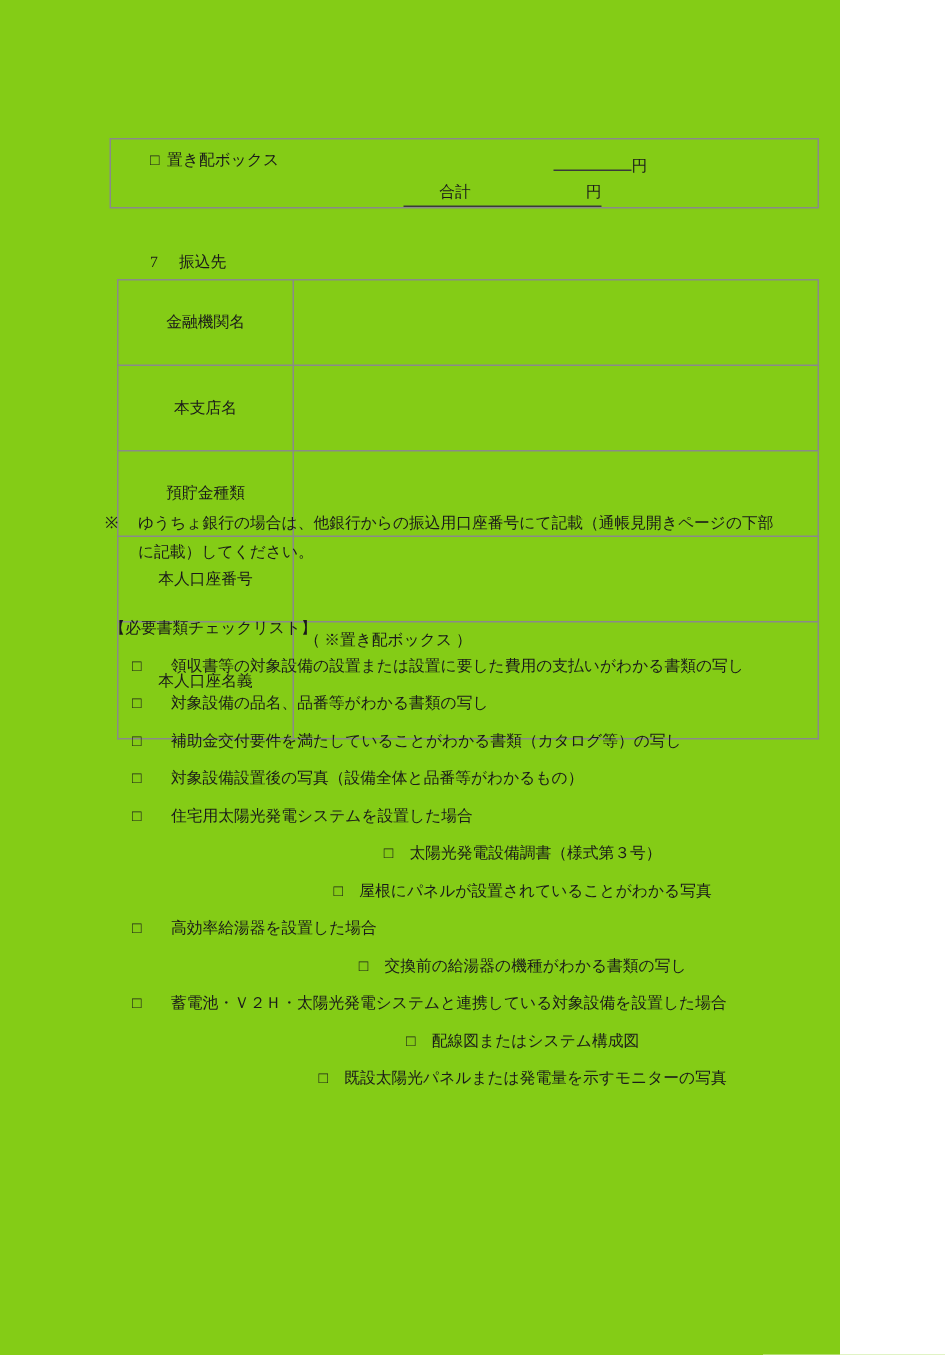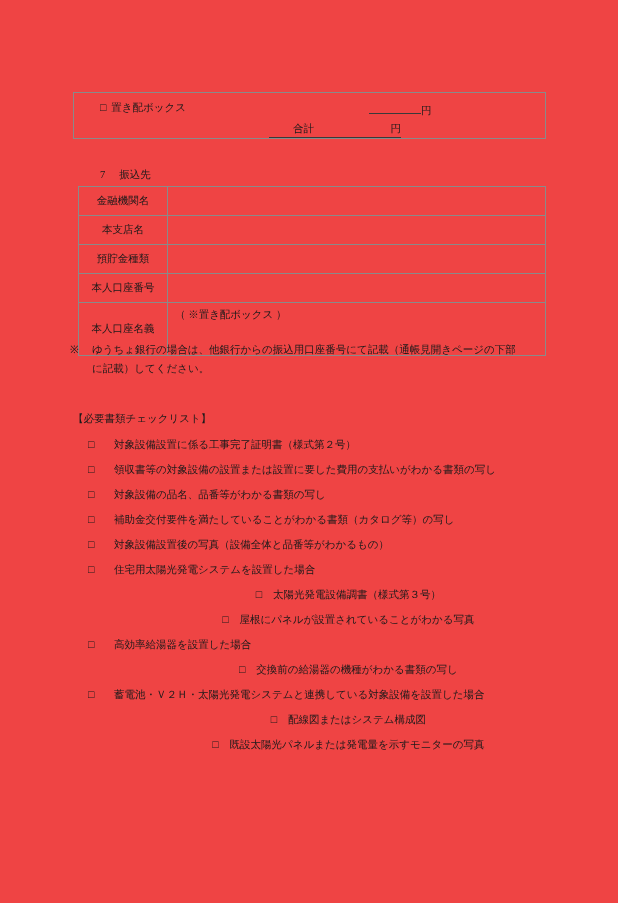--- a/index.html
+++ b/index.html
@@ -11,23 +11,23 @@
     width: 630px;
     height: 903px;
     position: relative;
     font-family: "Liberation Serif", "DejaVu Serif", serif;
     color: #1a1a1a;
     overflow: hidden;
   }
   .page {
     position: absolute;
     left: 0; top: 0;
-    width: 618px;
+    width: 560px;
     height: 903px;
-    background: #ef4444;
+    background: #84cc16;
   }
 
   
   .top-box {
     position: absolute;
     left: 73px;
     top: 92px;
     width: 473px;
     height: 47px;
     border: 1px solid #8a8a8a;
@@ -77,21 +77,21 @@
     position: absolute;
     left: 78px;
     top: 186px;
     width: 468px;
     border-collapse: collapse;
     table-layout: fixed;
     font-size: 10.5px;
   }
   .bank-table td {
     border: 1px solid #8a8a8a;
-    padding: 2px;
+    padding: 16px;
     vertical-align: middle;
   }
   .bank-table td.label {
     width: 84px;
     text-align: center;
     height: 24px;
     white-space: nowrap;
   }
   .bank-table td.value {
     height: 24px;
@@ -197,21 +197,20 @@
     </tbody>
   </table>
 
   <div class="note">
     <span class="note-mark">※</span><span>ゆうちょ銀行の場合は、他銀行からの振込用口座番号にて記載（通帳見開きページの下部</span>
     <span class="note-l2">に記載）してください。</span>
   </div>
 
   <div class="checklist-title">【必要書類チェックリスト】</div>
   <div class="checklist">
-      <div class="cl-item lvl-0"><span class="box">□</span><span>対象設備設置に係る工事完了証明書（様式第２号）</span></div>
       <div class="cl-item lvl-0"><span class="box">□</span><span>領収書等の対象設備の設置または設置に要した費用の支払いがわかる書類の写し</span></div>
       <div class="cl-item lvl-0"><span class="box">□</span><span>対象設備の品名、品番等がわかる書類の写し</span></div>
       <div class="cl-item lvl-0"><span class="box">□</span><span>補助金交付要件を満たしていることがわかる書類（カタログ等）の写し</span></div>
       <div class="cl-item lvl-0"><span class="box">□</span><span>対象設備設置後の写真（設備全体と品番等がわかるもの）</span></div>
       <div class="cl-item lvl-0"><span class="box">□</span><span>住宅用太陽光発電システムを設置した場合</span></div>
       <div class="cl-item lvl-1"><span class="box">□</span><span>太陽光発電設備調書（様式第３号）</span></div>
       <div class="cl-item lvl-1"><span class="box">□</span><span>屋根にパネルが設置されていることがわかる写真</span></div>
       <div class="cl-item lvl-0"><span class="box">□</span><span>高効率給湯器を設置した場合</span></div>
       <div class="cl-item lvl-1"><span class="box">□</span><span>交換前の給湯器の機種がわかる書類の写し</span></div>
       <div class="cl-item lvl-0"><span class="box">□</span><span>蓄電池・Ｖ２Ｈ・太陽光発電システムと連携している対象設備を設置した場合</span></div>

